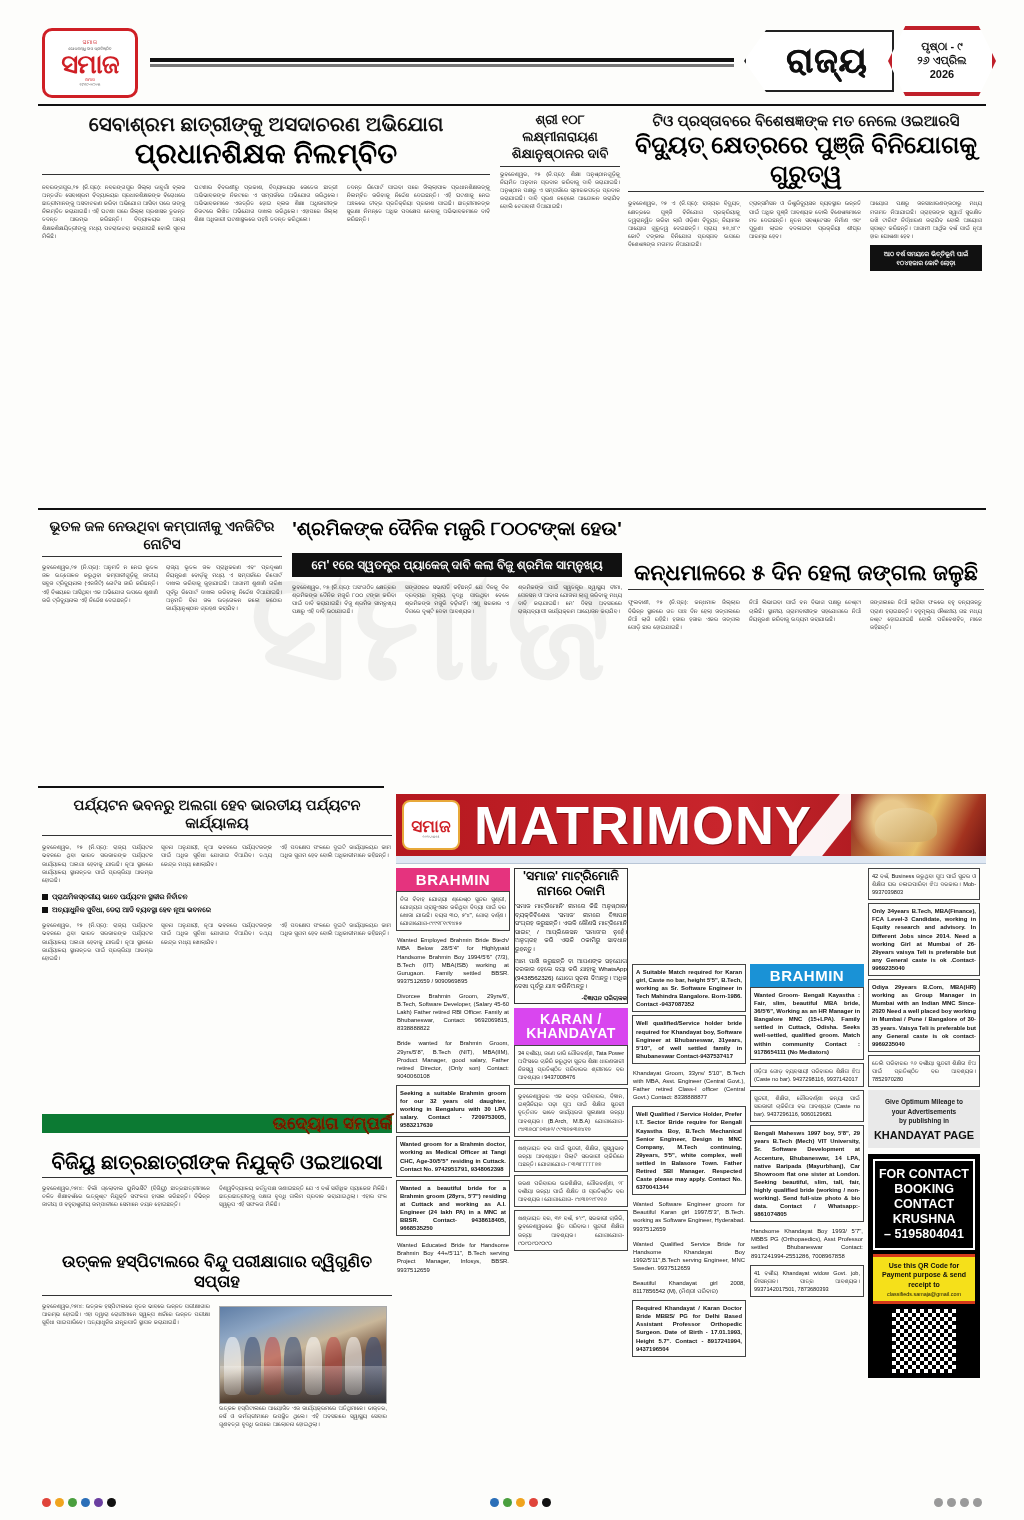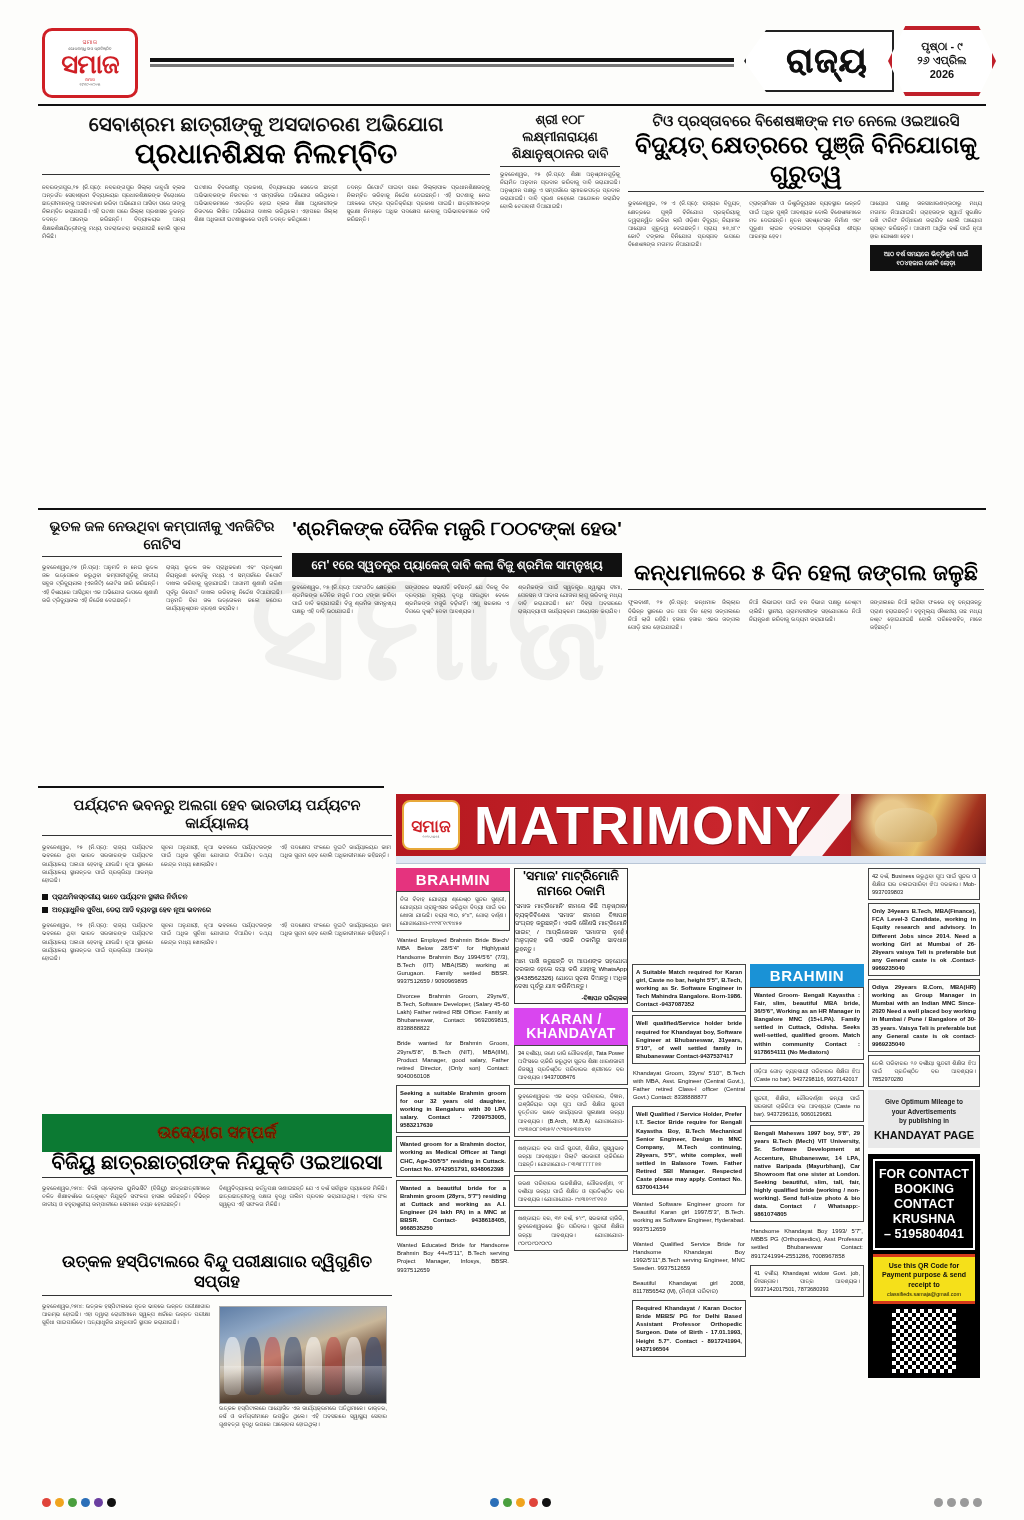--- a/index.html
+++ b/index.html
@@ -106,22 +106,22 @@
 
   
   .story-g { position:absolute; left:42px; top:796px; width:350px; }
   .story-g .cols { display:flex; gap:8px; margin-top:7px; }
   .story-g .cols > div { width:111px; }
   .bullet-line { display:flex; gap:4px; align-items:flex-start; margin:3px 0; }
   .bullet-line .sq { width:6px; height:6px; background:#111; flex:none; margin-top:2px; }
   .bullet-line span.t { font-size:7px; font-weight:bold; line-height:10px; }
 
   .green-banner {
-    position:absolute; left:42px; top:1114px; width:350px; height:38px;
-    background:#0c7a33; display:flex; align-items:center; justify-content:center;
+    position:absolute; left:42px; top:1114px; width:350px; height:19px;
+    background:#0c7a33; display:flex; align-items:center; justify-content:flex-end;
   }
   .green-banner span {
     font-size:17px; font-weight:bold; color:#ffd400;
     -webkit-text-stroke:.6px #6a1b00;
   }
   .story-h { position:absolute; left:42px; top:1150px; width:350px; }
   .story-h .cols { display:flex; gap:9px; margin-top:6px; }
   .story-h .cols > div { width:168px; }
 
   .story-i { position:absolute; left:42px; top:1252px; width:350px; }

